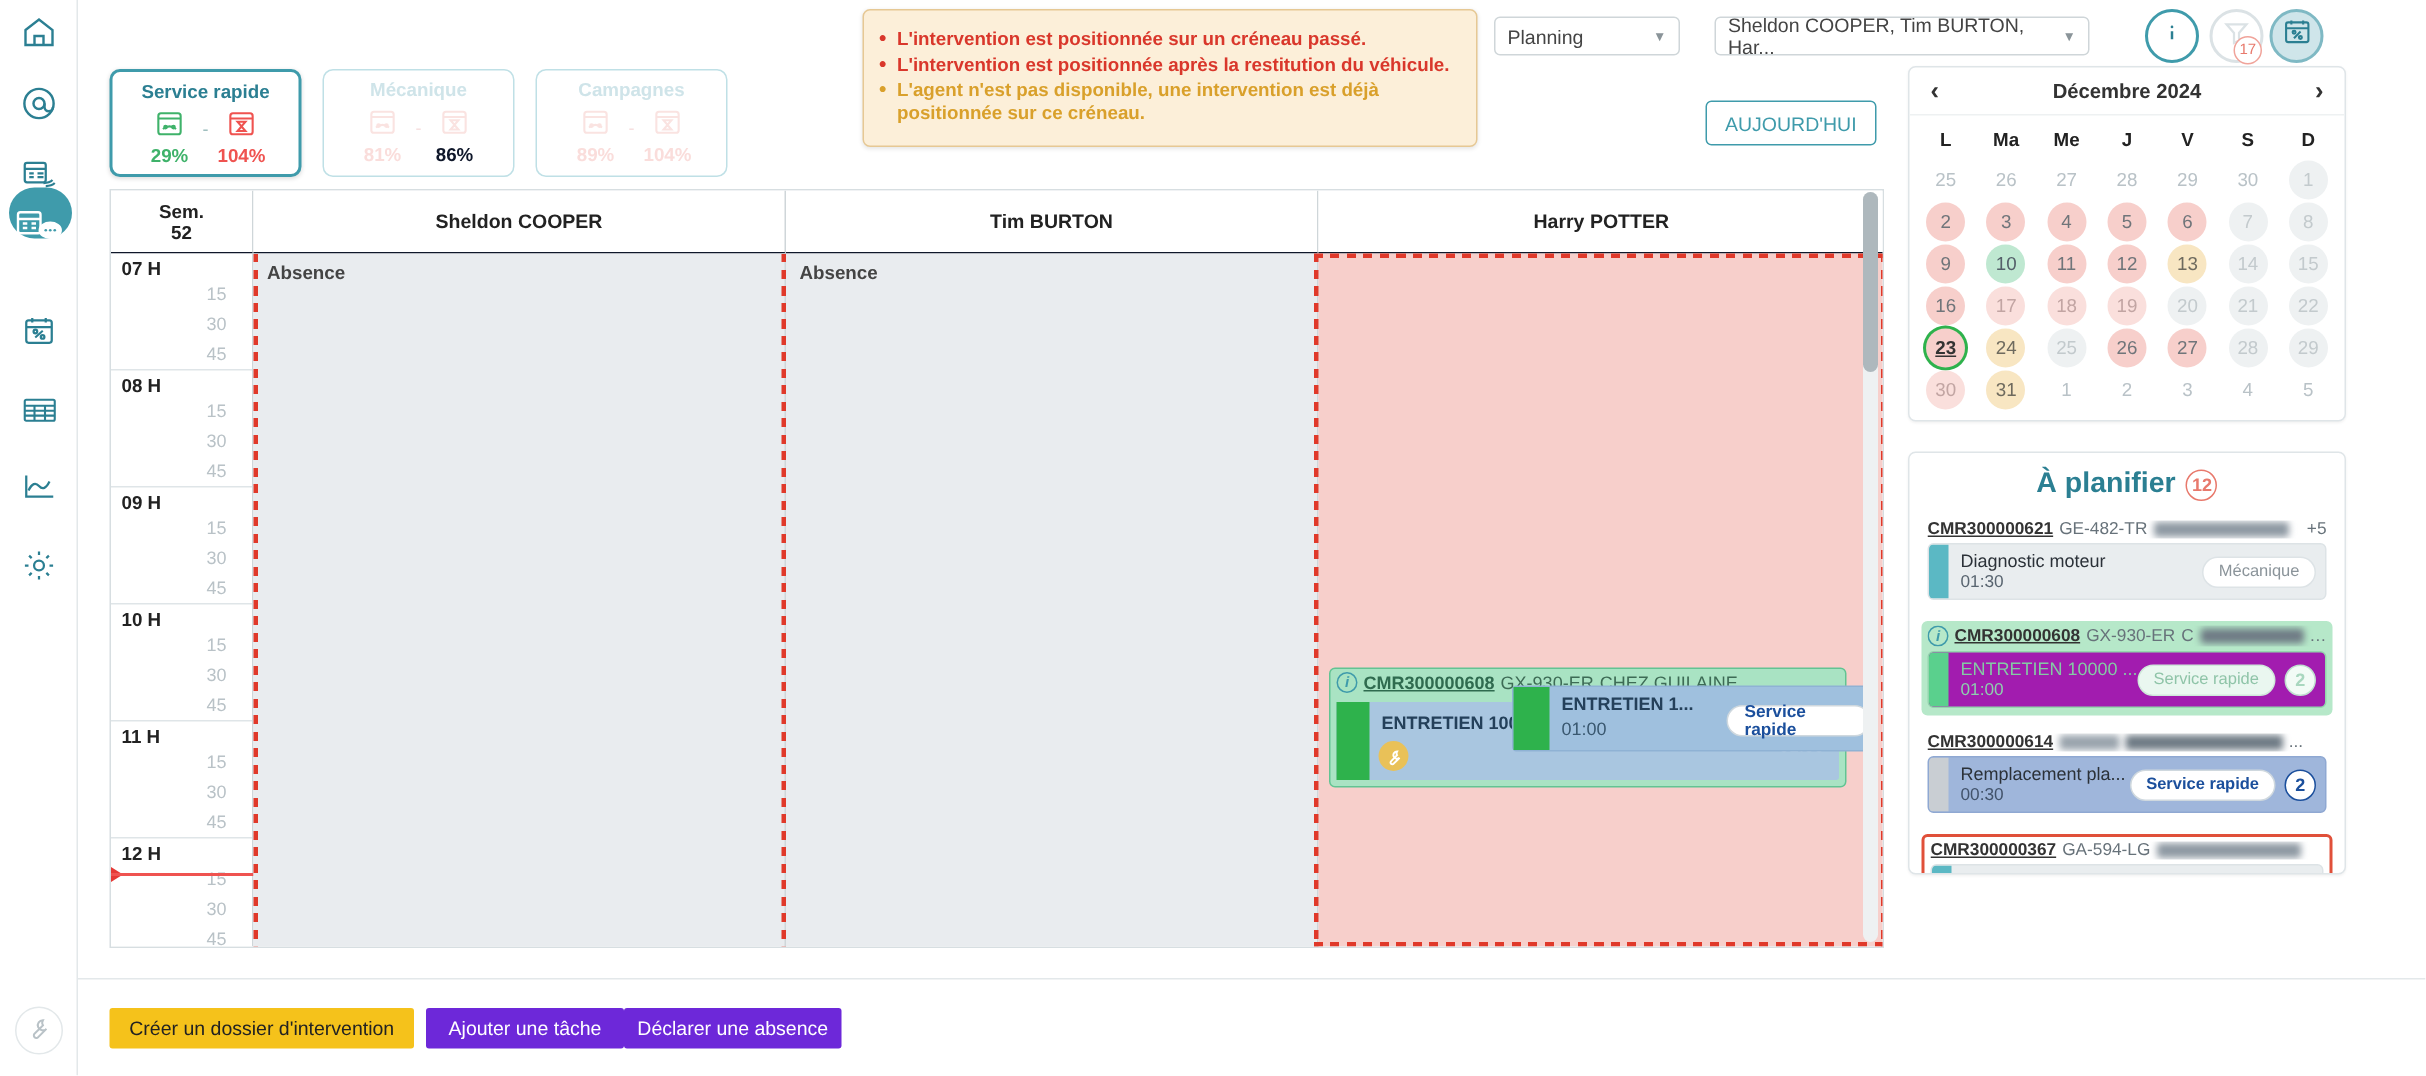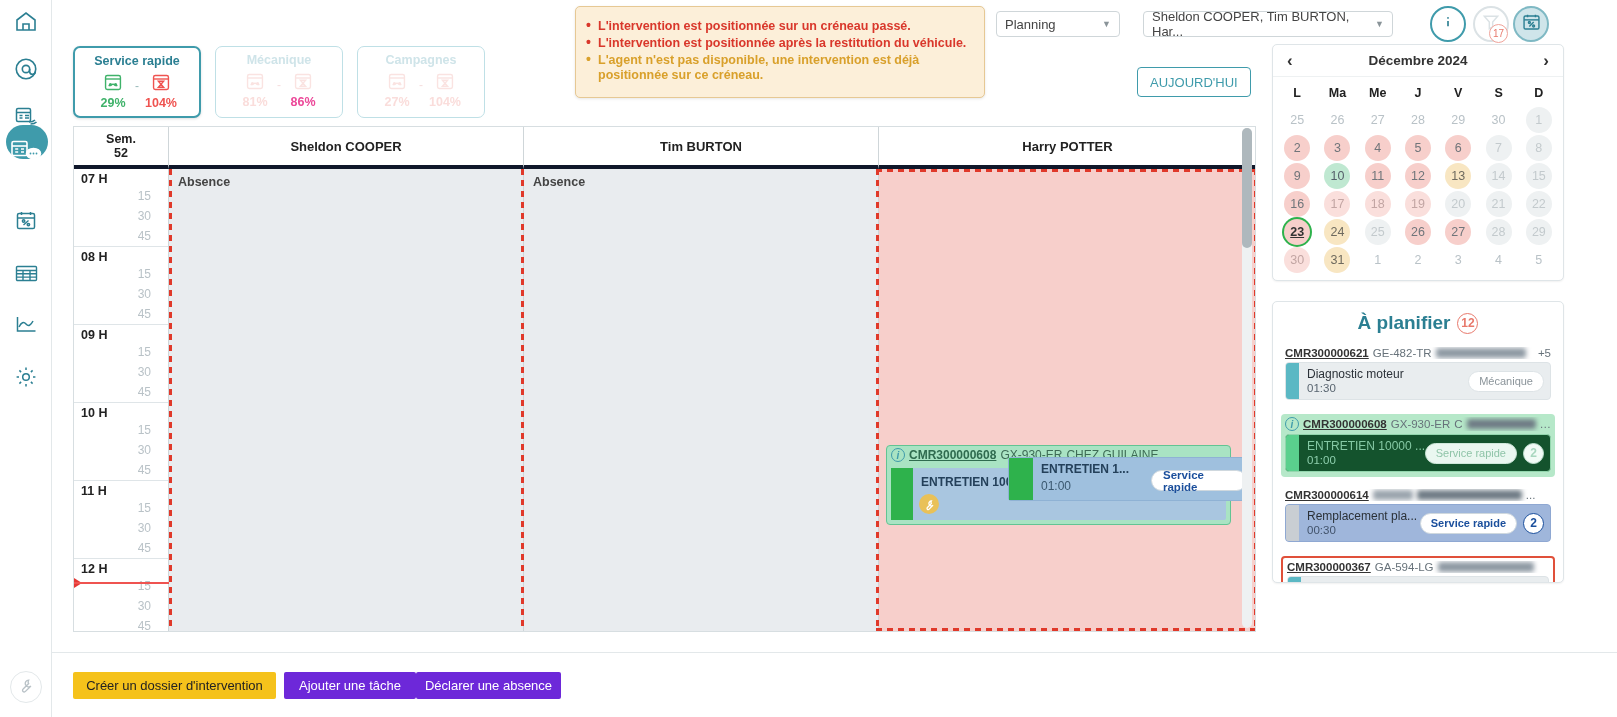--- a/index.html
+++ b/index.html
@@ -67,21 +67,21 @@
   #ic-filter{ left:1473px; border:2px solid #dbe2e5; }
   #ic-ratio{ left:1513px; border:2px solid #7fb9c4; background:#cfe5ea; }
   .filter-badge{ position:absolute; left:1489px; top:24px; width:19px; height:19px;
                  border-radius:50%; border:1px solid #f0a39a; color:#e8796c;
                  font-size:10px; display:flex; align-items:center; justify-content:center;
                  background:#fff; }
 
   
   .grid-wrap{ position:absolute; left:73px; top:126px; width:1183px; height:506px;
               border:1px solid #d7dee1; background:#fff; overflow:hidden; }
-  .gh{ position:absolute; top:0; height:42px; border-bottom:4px solid #0f172a;
+  .gh{ position:absolute; top:0; height:42px; border-bottom:1px solid #0f172a;
        display:flex; align-items:center; justify-content:center;
        font-size:13px; font-weight:bold; color:#222; background:#fff; }
   .gh.sem{ left:0; width:95px; flex-direction:column; line-height:14px; font-size:12.5px;
            border-right:1px solid #cfd6d9; }
   .gh.agent{ border-right:1px solid #cfd6d9; }
 
   .timecol{ position:absolute; left:0; top:42px; width:95px; bottom:0; background:#fff;
             border-right:1px solid #cfd6d9; }
   .hourblk{ position:relative; height:78px; border-bottom:1px solid #dfe5e8; }
   .hourblk .hh{ position:absolute; left:7px; top:3px; font-size:12.5px; font-weight:bold; color:#222; }
@@ -159,21 +159,21 @@
   .pcard.sel{ border:2px solid #e0503a; }
   .pcard.greenbg{ background:#b6e8c9; }
   .pcard-top{ display:flex; align-items:center; gap:4px; font-size:11.5px;
               color:#67727a; white-space:nowrap; overflow:hidden; }
   .pcard-top b{ color:#333; text-decoration:underline; }
   .blur{ display:inline-block; height:10px; border-radius:2px; filter:blur(2.6px);
          vertical-align:middle; }
   .pbody{ display:flex; align-items:center; background:#e9edef; border:1px solid #dde3e6;
           border-radius:4px; height:38px; margin-top:3px; overflow:hidden; }
   .pbody.blue{ background:#9fb6db; border-color:#8fa8d2; }
-  .pbody.greenb{ background:#14532d; border-color:#93d6ad; }
+  .pbody.greenb{ background:#a21caf; border-color:#93d6ad; }
   .pstripe{ width:13px; align-self:stretch; flex:0 0 auto; }
   .ptxt{ padding-left:8px; line-height:14px; flex:1; min-width:0; }
   .ptxt .t1{ font-size:12px; color:#2b3138; white-space:nowrap; overflow:hidden; }
   .ptxt .t2{ font-size:11.5px; color:#596570; }
   .ptag{ background:#fff; border:1px solid #dde3e6; border-radius:11px; height:21px;
          padding:0 10px; display:flex; align-items:center; font-size:11px; color:#8b949a;
          margin-right:6px; white-space:nowrap; }
   .ptag.blue{ color:#1b4f9c; font-weight:bold; border-color:#cfd8de; }
   .ptag.dimg{ color:#8fc4a8; border-color:#cfe8da; background:#eaf7f0; }
   .pnum{ width:21px;height:21px;border-radius:50%;border:1px solid #1b4f9c;background:#fff;
@@ -346,39 +346,39 @@
         </div>
         <div class="mdash">-</div>
         <div class="mitem">
           <span>
             <svg width="22" height="21" viewBox="0 0 24 24" fill="none" stroke="#fae3e1" stroke-width="1.6">
               <rect x="3.5" y="4" width="17" height="16" rx="2"></rect>
                 <path d="M3.5 8 h17"></path>
               <path d="M9 10.5 h6 l-3 3.5 l3 3.5 h-6 l3 -3.5 z"></path>
             </svg>
           </span>
-          <span class="mval" style="color:#ec4899">86%</span>
+          <span class="mval" style="color:#0f172a">86%</span>
         </div>
       </div>
     </div>
 
     <div class="mcard dim">
       <div class="mtitle">Campagnes</div>
       <div class="mrow">
         <div class="mitem">
           <span>
             <svg width="22" height="21" viewBox="0 0 24 24" fill="none" stroke="#fae3e1" stroke-width="1.6">
               <rect x="3.5" y="4" width="17" height="16" rx="2"></rect>
                 <path d="M3.5 8 h17"></path>
               <path d="M7 16 q5 -4 10 0"></path>
                 <circle cx="9" cy="14.5" r="1"></circle>
                 <circle cx="15" cy="14.5" r="1"></circle>
             </svg>
           </span>
-          <span class="mval" style="color:#fadddb">27%</span>
+          <span class="mval" style="color:#fadddb">89%</span>
         </div>
         <div class="mdash">-</div>
         <div class="mitem">
           <span>
             <svg width="22" height="21" viewBox="0 0 24 24" fill="none" stroke="#fae3e1" stroke-width="1.6">
               <rect x="3.5" y="4" width="17" height="16" rx="2"></rect>
                 <path d="M3.5 8 h17"></path>
               <path d="M9 10.5 h6 l-3 3.5 l3 3.5 h-6 l3 -3.5 z"></path>
             </svg>
           </span>

